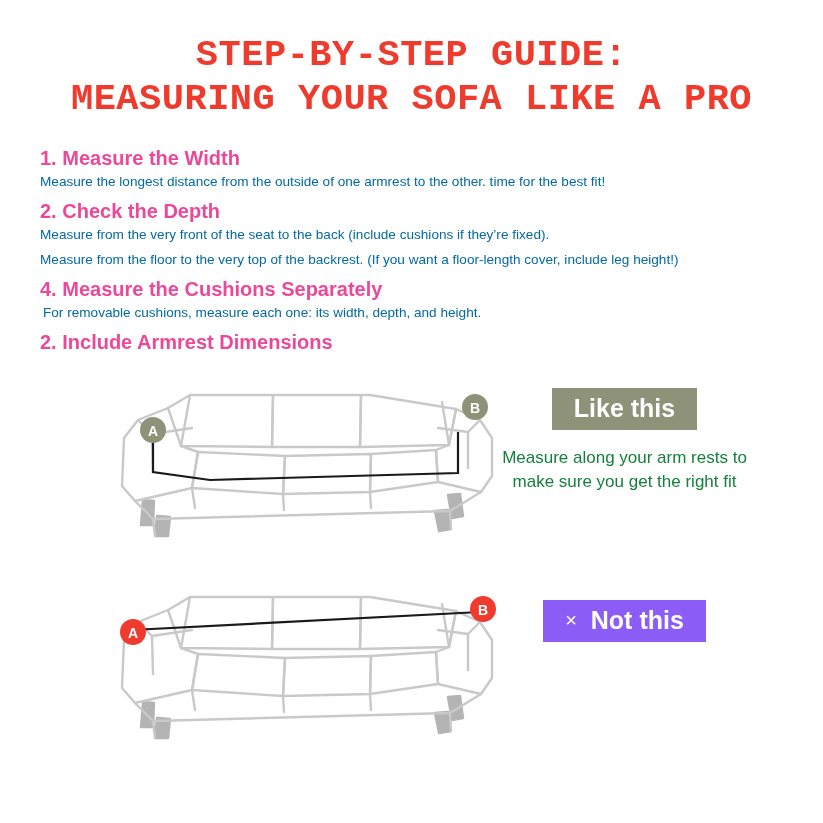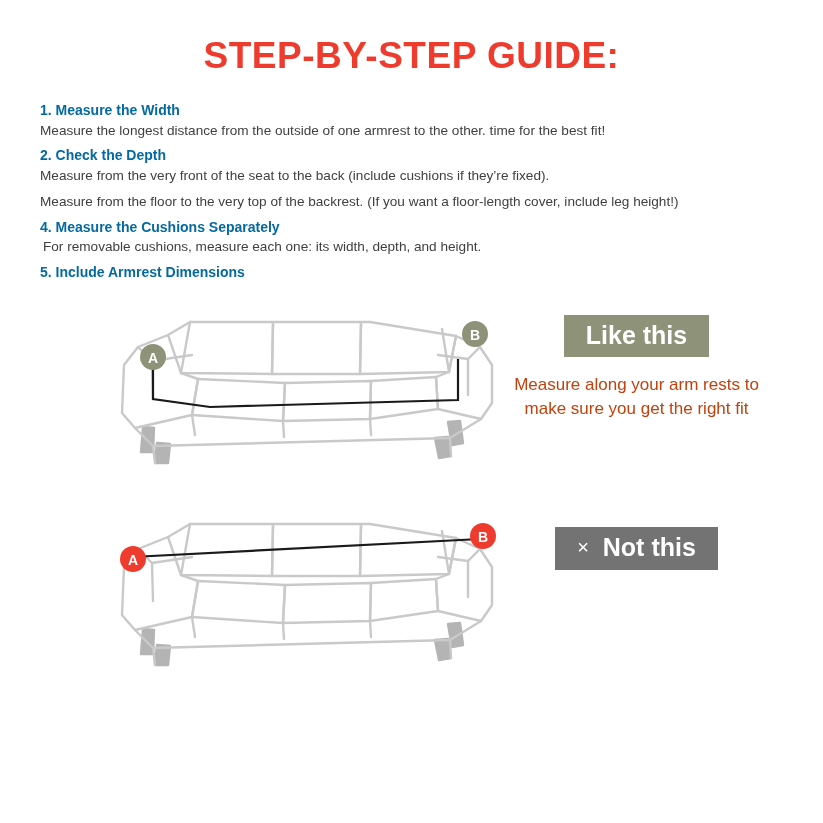--- a/index.html
+++ b/index.html
@@ -19,21 +19,21 @@
     width: 823px;
     height: 823px;
     box-sizing: border-box;
     padding: 36px 40px 0 40px;
   }
 
   
   .title {
     text-align: center;
     color: #ef3b2d;
-    font-family: Liberation Sans, sans-serif;
+    font-family: Liberation Mono, monospace;
     font-weight: bold;
     letter-spacing: 0.5px;
     line-height: 1.08;
   }
   .title-line1 {
     font-size: 37px;
     text-transform: uppercase;
     display: block;
   }
   .title-line2 {
@@ -44,28 +44,28 @@
   }
 
   
   .steps {
     margin-top: 26px;
   }
   .step {
     margin-bottom: 8px;
   }
   .step-head {
-    color: #0369a1;
-    font-size: 14px;
+    color: #ec4899;
+    font-size: 20px;
     font-weight: bold;
     margin: 0 0 3px 0;
     line-height: 1.2;
   }
   .step-body {
-    color: #404040;
+    color: #0369a1;
     font-size: 13.6px;
     line-height: 1.3;
     margin: 0;
   }
   .step-body.indent {
     padding-left: 3px;
   }
 
   
   .lower {
@@ -83,65 +83,66 @@
     position: relative;
     width: 500px;
     height: 190px;
   }
   .sofa-block svg {
     display: block;
   }
 
   .text-col {
     position: absolute;
-    right: 4px;
+    right: 16px;
     top: 0;
     width: 285px;
     text-align: center;
   }
   .callout {
     display: inline-block;
     color: #ffffff;
     font-size: 25px;
     font-weight: bold;
     padding: 7px 22px 9px 22px;
     line-height: 1.05;
     white-space: nowrap;
   }
   .callout.good {
     background: #8d9278;
   }
   .callout.bad {
-    background: #737373;
+    background: #8b5cf6;
   }
   .callout .x-mark {
     font-size: 20px;
     font-weight: normal;
     margin-right: 7px;
     vertical-align: 2px;
   }
   .callout-caption {
-    color: #c2410c;
+    color: #15803d;
     font-size: 17px;
     line-height: 1.42;
     margin: 16px auto 0 auto;
     width: 250px;
   }
   .group-good { margin-top: 20px; }
   .group-bad { margin-top: 106px; }
 
   
 </style>
 </head>
 <body>
 
 <div class="page">
 
   <div class="title">
     <span class="title-line1">Step-by-Step Guide:</span>
+    <span class="title-line2">Measuring Your Sofa Like a Pro</span>
   </div>
 
   <div class="steps">
 
     <div class="step">
       <p class="step-head">1. Measure the Width</p>
       <p class="step-body">Measure the longest distance from the outside of one armrest to the other. time for the best fit!</p>
     </div>
 
     <div class="step">
@@ -152,21 +153,21 @@
     <div class="step">
       <p class="step-body">Measure from the floor to the very top of the backrest. (If you want a floor-length cover, include leg height!)</p>
     </div>
 
     <div class="step">
       <p class="step-head">4. Measure the Cushions Separately</p>
       <p class="step-body indent">For removable cushions, measure each one: its width, depth, and height.</p>
     </div>
 
     <div class="step">
-      <p class="step-head">5. Include Armrest Dimensions</p>
+      <p class="step-head">2. Include Armrest Dimensions</p>
     </div>
 
   </div>
 
   <div class="lower">
 
     <div class="sofa-col">
 
       <div class="sofa-block">
         <svg width="500" height="190" viewBox="0 0 500 190" xmlns="http://www.w3.org/2000/svg">

